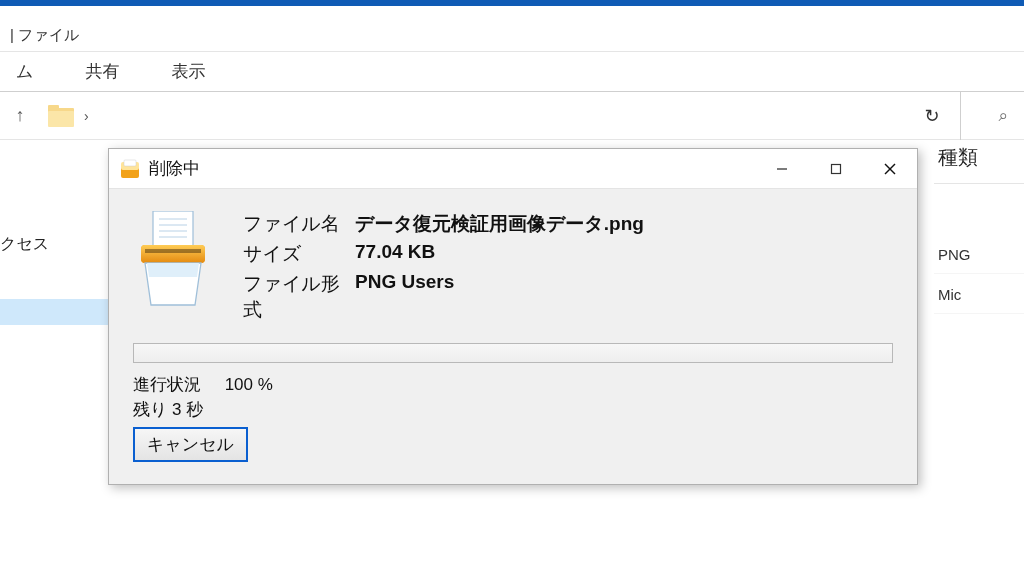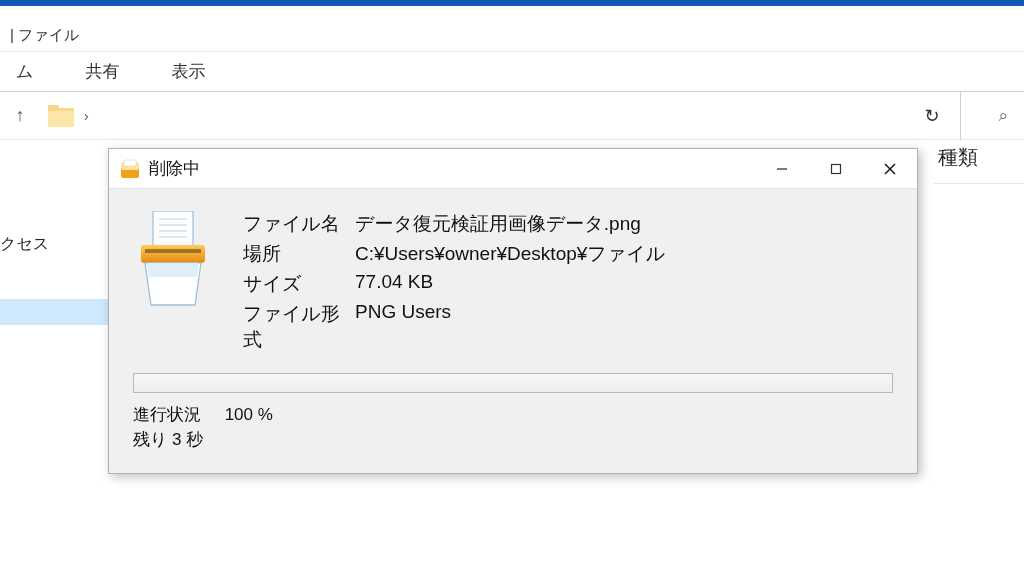--- a/index.html
+++ b/index.html
@@ -189,20 +189,21 @@
     }
     .info-line {
       display: flex;
       padding: 2px 0;
     }
     .info-label {
       width: 112px;
     }
     .info-value {
       flex: 1;
+      font-weight: bold;
     }
 
     .progress-outer {
       margin-top: 18px;
       height: 20px;
       border: 1px solid #b8b8b8;
       background: linear-gradient(#f7f7f7,#eeeeee);
     }
 
     .status-row {
@@ -269,20 +270,22 @@
   <div style="height:80px"></div>
   <div class="item">クセス</div>
   <div style="height:30px"></div>
   <div class="active-row"></div>
   <div style="height:22px"></div>
 </div>
 
 <div class="rightcol">
   <div class="header">種類</div>
   <div style="height:50px"></div>
+  <div class="cell">PNG</div>
+  <div class="cell">Mic</div>
 </div>
 
 <div class="dialog">
   <div class="dialog-titlebar">
     <span class="ico">
       <svg viewBox="0 0 22 22" width="22" height="22">
         <rect x="2" y="8" width="18" height="12" rx="2" fill="#f2a21a"></rect>
         <rect x="2" y="4" width="18" height="8" rx="2" fill="#ffe49a"></rect>
         <rect x="5" y="2" width="12" height="6" rx="1" fill="#ffffff" stroke="#ccc" stroke-width="0.5"></rect>
       </svg>
@@ -329,24 +332,20 @@
             </linearGradient>
           </defs>
         </svg>
       </div>
       <div class="info-table">
         <div class="info-line">
           <div class="info-label">ファイル名</div>
           <div class="info-value">データ復元検証用画像データ.png</div>
         </div>
         <div class="info-line">
-          <div class="info-label">場所</div>
-          <div class="info-value">C:¥Users¥owner¥Desktop¥ファイル</div>
-        </div>
-        <div class="info-line">
           <div class="info-label">サイズ</div>
           <div class="info-value">77.04 KB</div>
         </div>
         <div class="info-line">
           <div class="info-label">ファイル形式</div>
           <div class="info-value">PNG Users</div>
         </div>
       </div>
     </div>
 
@@ -355,15 +354,16 @@
     <div class="status-row">
       <div class="status-left">
         <div>
           <span>進行状況</span>
           &nbsp;&nbsp;&nbsp;
           <span>100 %</span>
         </div>
         <div class="line2">残り 3 秒</div>
       </div>
       <div class="status-spacer"></div>
+      <button class="cancel-btn">キャンセル</button>
     </div>
   </div>
 </div>
 
 </body></html>

